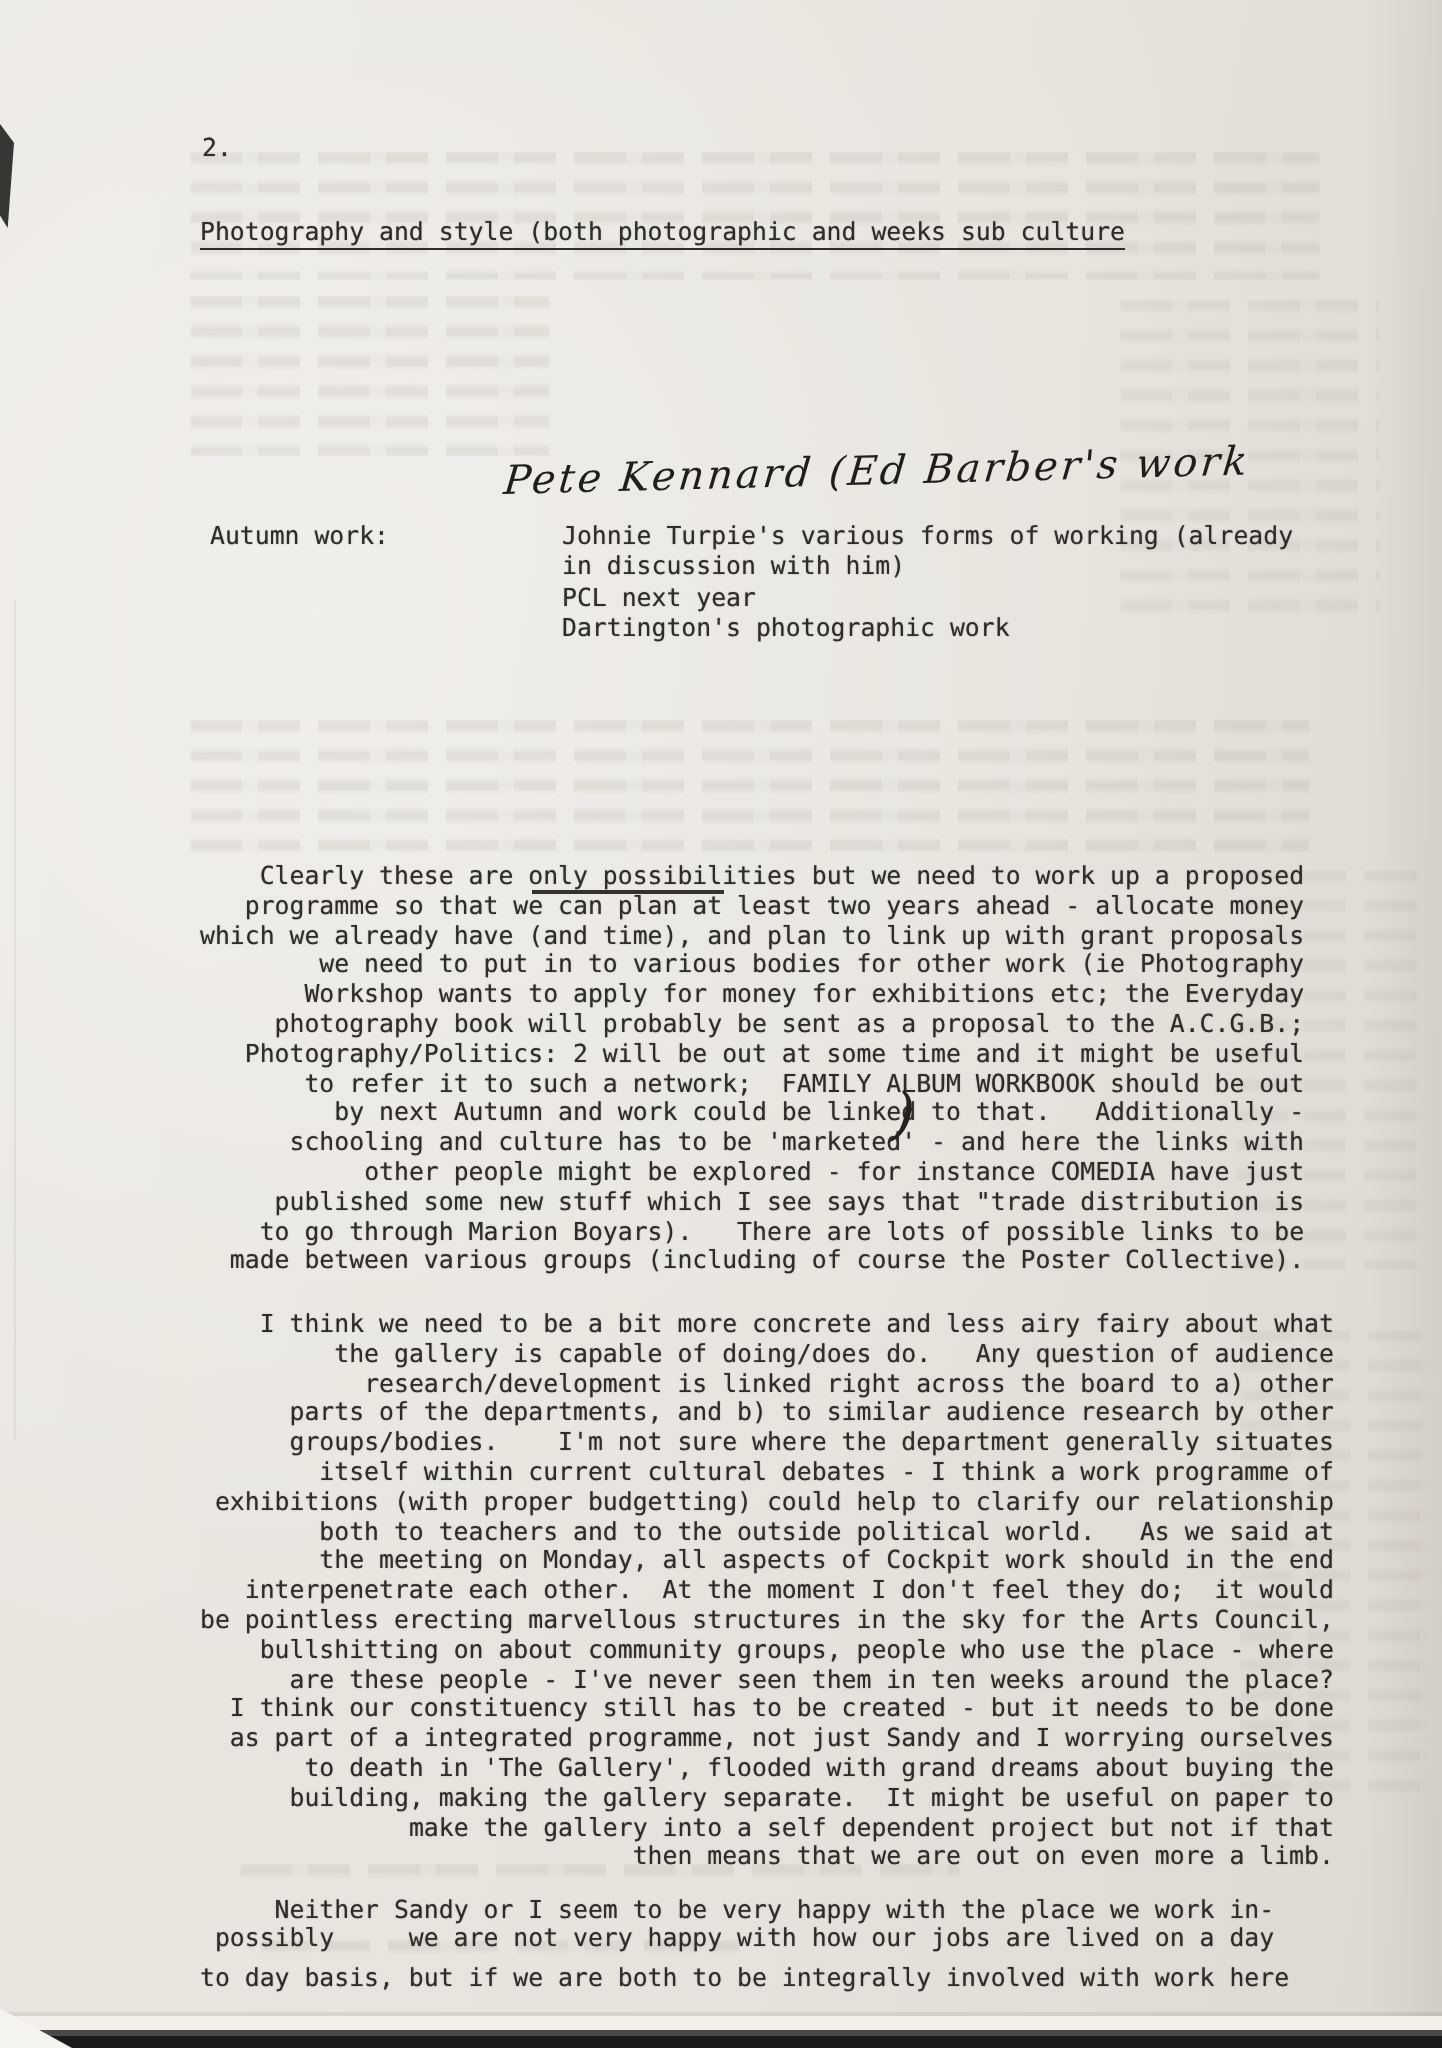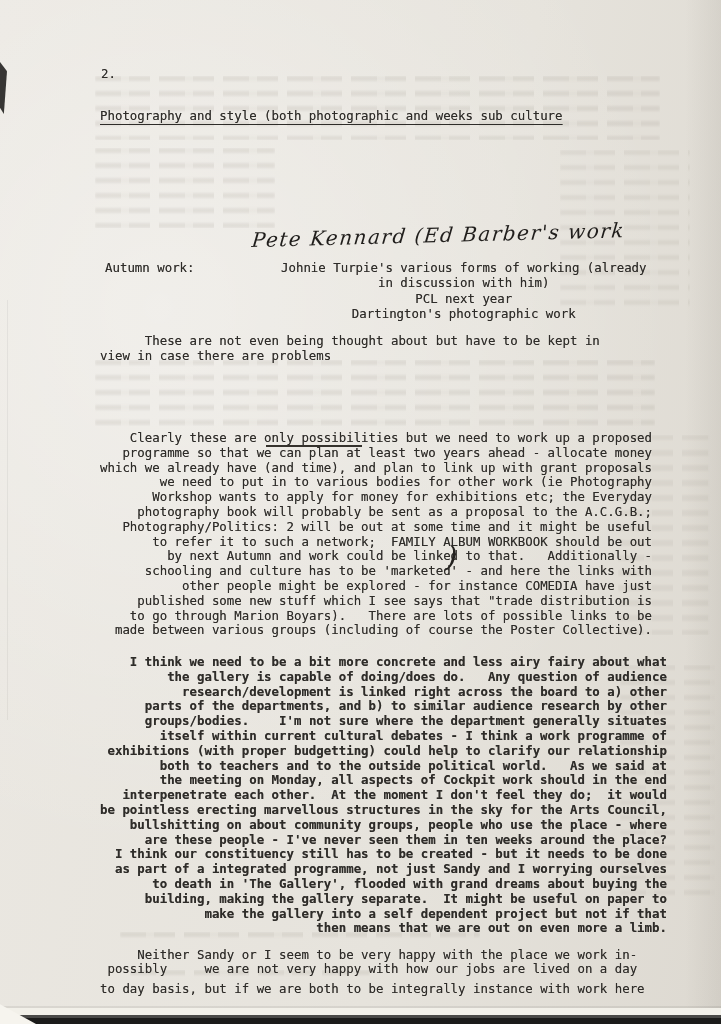--- a/index.html
+++ b/index.html
@@ -32,24 +32,24 @@
   .pnum { position: absolute; left: 101px; top: 66px; }
   .heading {
     position: absolute; left: 100px; top: 108px;
     text-decoration: underline;
     text-underline-offset: 3.5px;
     text-decoration-thickness: 1.4px;
     white-space: pre;
   }
   .intro     { left: 281px; top: 144px; }
   .otherslbl { position: absolute; left: 105px; top: 260px; }
-  .othersblk { left: 281px; top: 260px; text-align: center; }
+  .othersblk { left: 281px; top: 260px; }
   .noteblk   { left: 100px; top: 333px; }
   .para3     { left: 100px; top: 431px; }
-  .para4     { left: 100px; top: 655px; font-weight: bold; }
+  .para4     { left: 100px; top: 655px; }
   .close1    { left: 100px; top: 948px; text-align: right; }
   .close2    { left: 100px; top: 982px; }
   .handwriting {
     position: absolute; left: 252px; top: 228px;
     font-family: "DejaVu Serif", "Liberation Serif", serif;
     font-style: italic; font-size: 20px; letter-spacing: 1.5px;
     color: #201e1c; white-space: nowrap;
     transform: rotate(-1.5deg) skewX(-7deg);
     transform-origin: left center;
   }
@@ -126,22 +126,20 @@
 
   <div class="handwriting">Pete Kennard (Ed Barber's work</div>
 
   <div class="otherslbl mono">Autumn work:</div>
 
   <pre class="block mono lh-a othersblk">Johnie Turpie's various forms of working (already
 in discussion with him)
 PCL next year
 Dartington's photographic work</pre>
 
-  <pre class="block mono lh-a noteblk">      These are not even being thought about but have to be kept in
-view in case there are problems</pre>
 
   <pre class="block mono lh-b para3">Clearly these are only possibilities but we need to work up a proposed
 programme so that we can plan at least two years ahead - allocate money
 which we already have (and time), and plan to link up with grant proposals
 we need to put in to various bodies for other work (ie Photography
 Workshop wants to apply for money for exhibitions etc; the Everyday
 photography book will probably be sent as a proposal to the A.C.G.B.;
 Photography/Politics: 2 will be out at some time and it might be useful
 to refer it to such a network;  FAMILY ALBUM WORKBOOK should be out
 by next Autumn and work could be linked to that.   Additionally -
@@ -171,20 +169,20 @@
 I think our constituency still has to be created - but it needs to be done
 as part of a integrated programme, not just Sandy and I worrying ourselves
 to death in 'The Gallery', flooded with grand dreams about buying the
 building, making the gallery separate.  It might be useful on paper to
 make the gallery into a self dependent project but not if that
 then means that we are out on even more a limb.</pre>
 
   <pre class="block mono lh-c close1">     Neither Sandy or I seem to be very happy with the place we work in-
 possibly     we are not very happy with how our jobs are lived on a day</pre>
 
-  <pre class="block mono lh-c close2">to day basis, but if we are both to be integrally instance with work here</pre>
+  <pre class="block mono lh-c close2">to day basis, but if we are both to be integrally involved with work here</pre>
 
   <div class="left-notch"></div>
   <div class="left-crease"></div>
   <div class="bottom-strip"></div>
   <div class="corner-flap"></div>
 
 </div>
 
 </body></html>

